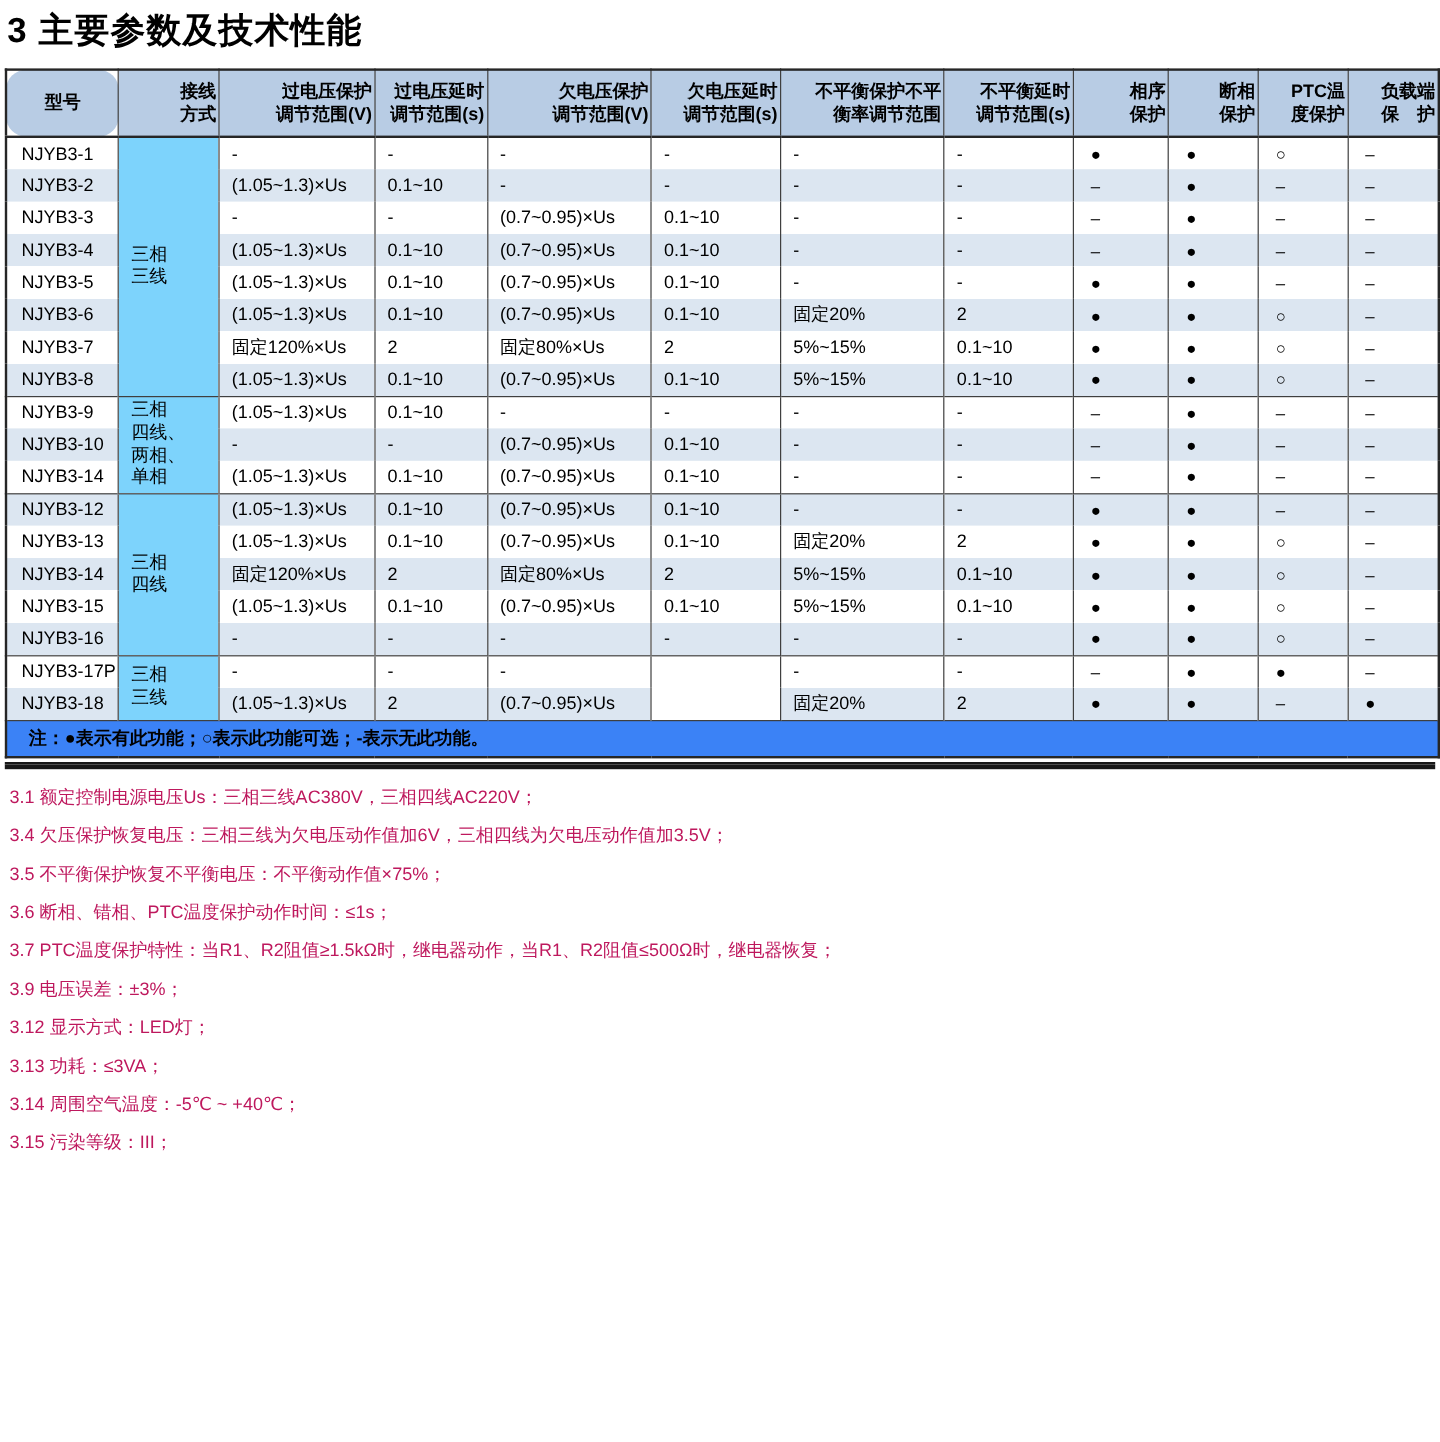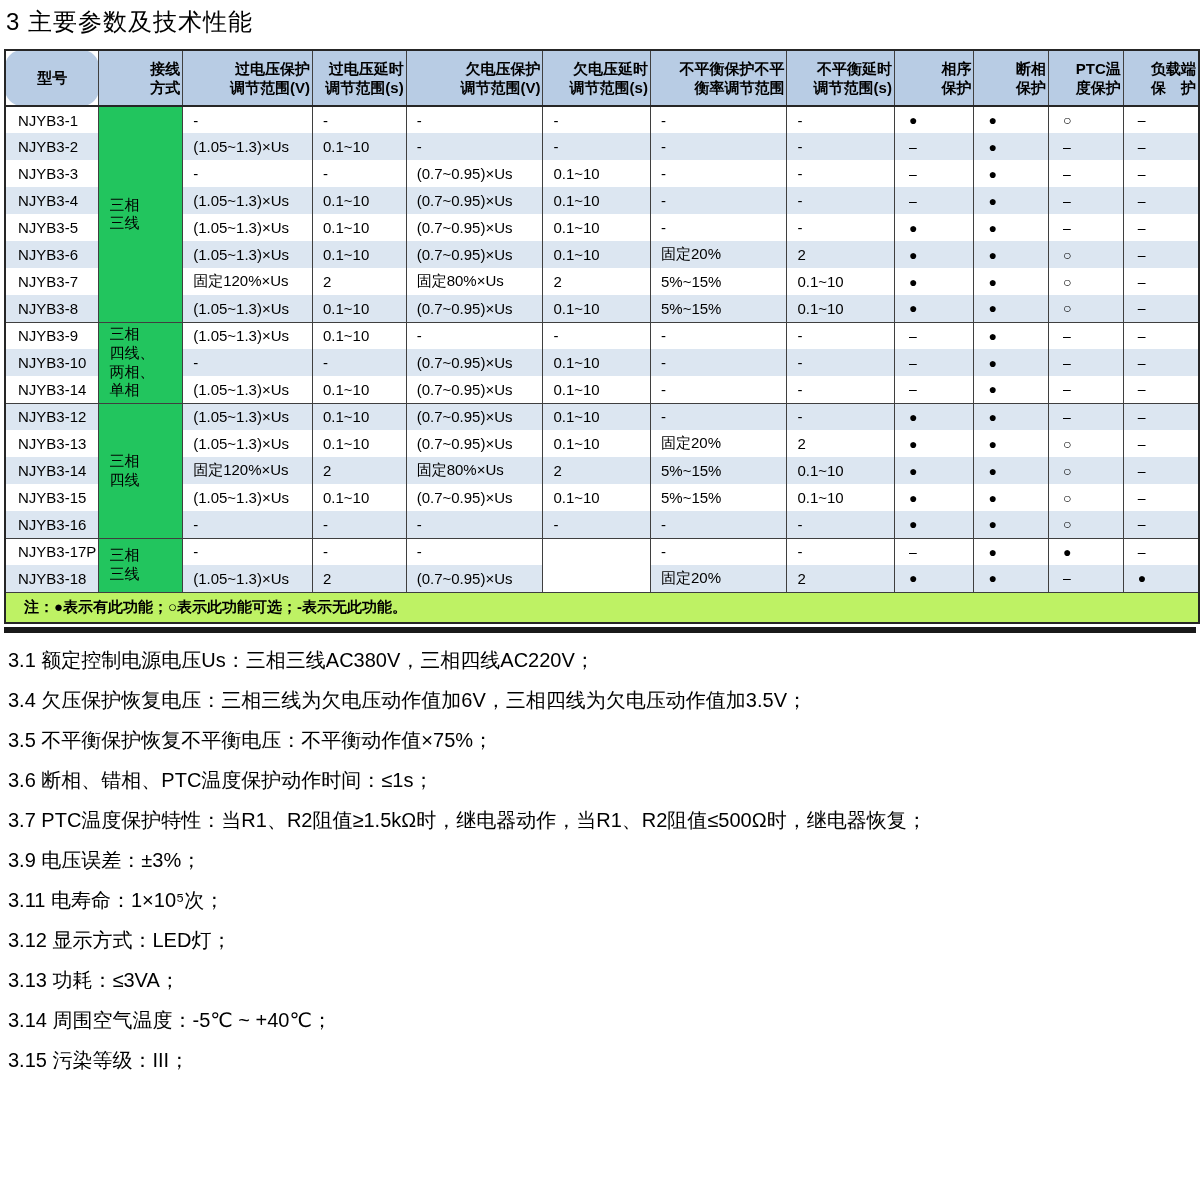--- a/index.html
+++ b/index.html
@@ -1,45 +1,45 @@
 <!DOCTYPE html>
 <html><head>
 <meta charset="utf-8">
 <style>
   *{box-sizing:border-box;}
   html,body{margin:0;padding:0;}
   body{
     width:1200px;height:1202px;overflow:hidden;background:#ffffff;color:#000;
     font-family:"Liberation Sans","DejaVu Sans",sans-serif;
   }
-  .title{font-size:24px;font-weight:normal;margin:6px 0 11px 6px;letter-spacing:1px;}
+  .title{font-size:29px;font-weight:bold;margin:6px 0 11px 6px;letter-spacing:1px;}
   table{border-collapse:collapse;table-layout:fixed;margin-left:4px;border:2px solid #262626;}
   th{
     background:#b8cce4;font-size:15px;font-weight:bold;text-align:right;
     padding:3px 2px 3px 9px;border-left:1px solid #3f3f3f;border-bottom:2px solid #262626;
     height:56px;vertical-align:middle;line-height:1.3;
   }
   th.c-model{text-align:center;padding-left:2px;border-radius:17px;}
   td{
     font-size:15px;padding:0 2px 0 10px;border-left:1px solid #3f3f3f;
     height:27px;vertical-align:middle;white-space:nowrap;overflow:hidden;
   }
   td.c-model{padding-left:12px;}
-  td.wiring{background:#22c55e;line-height:1.25;font-size:15px;}
+  td.wiring{background:#7dd3fc;line-height:1.25;font-size:15px;}
   td.merged-empty{background:#fff;}
   tr.stripe td.s{background:#dce6f1;}
   tr.group-start td{border-top:1px solid #3f3f3f;}
   td.sym{font-size:14px;padding-left:14px;}
   tfoot td.note{
     border-top:1px solid #3f3f3f;font-weight:bold;font-size:15px;
-    padding:5px 0 5px 18px;height:29px;background:#bef264;margin-left:13px;
+    padding:5px 0 5px 18px;height:29px;background:#3b82f6;margin-left:13px;
   }
   .double-rule{width:1192px;margin:3px 0 0 4px;height:6px;border-top:2px solid #191919;border-bottom:4px solid #191919;}
   .specs{margin:14px 0 0 8px;}
-  .spec{font-size:20px;margin-bottom:13px;color:#000000;}
+  .spec{font-size:15px;margin-bottom:13px;color:#be185d;}
 </style>
 </head>
 <body>
 
 <div class="page">
   <h1 class="title">3 主要参数及技术性能</h1>
 
   <table class="spec-table">
     <colgroup>
       <col style="width:88px">
@@ -319,19 +319,18 @@
 
   <div class="double-rule"></div>
 
   <div class="specs" id="specs">
       <div class="spec">3.1 额定控制电源电压Us：三相三线AC380V，三相四线AC220V；</div>
       <div class="spec">3.4 欠压保护恢复电压：三相三线为欠电压动作值加6V，三相四线为欠电压动作值加3.5V；</div>
       <div class="spec">3.5 不平衡保护恢复不平衡电压：不平衡动作值×75%；</div>
       <div class="spec">3.6 断相、错相、PTC温度保护动作时间：≤1s；</div>
       <div class="spec">3.7 PTC温度保护特性：当R1、R2阻值≥1.5kΩ时，继电器动作，当R1、R2阻值≤500Ω时，继电器恢复；</div>
       <div class="spec">3.9 电压误差：±3%；</div>
-      <div class="spec">3.11 电寿命：1×10⁵次；</div>
       <div class="spec">3.12 显示方式：LED灯；</div>
       <div class="spec">3.13 功耗：≤3VA；</div>
       <div class="spec">3.14 周围空气温度：-5℃ ~ +40℃；</div>
       <div class="spec">3.15 污染等级：III；</div>
     </div>
 </div>
 
 </body></html>

